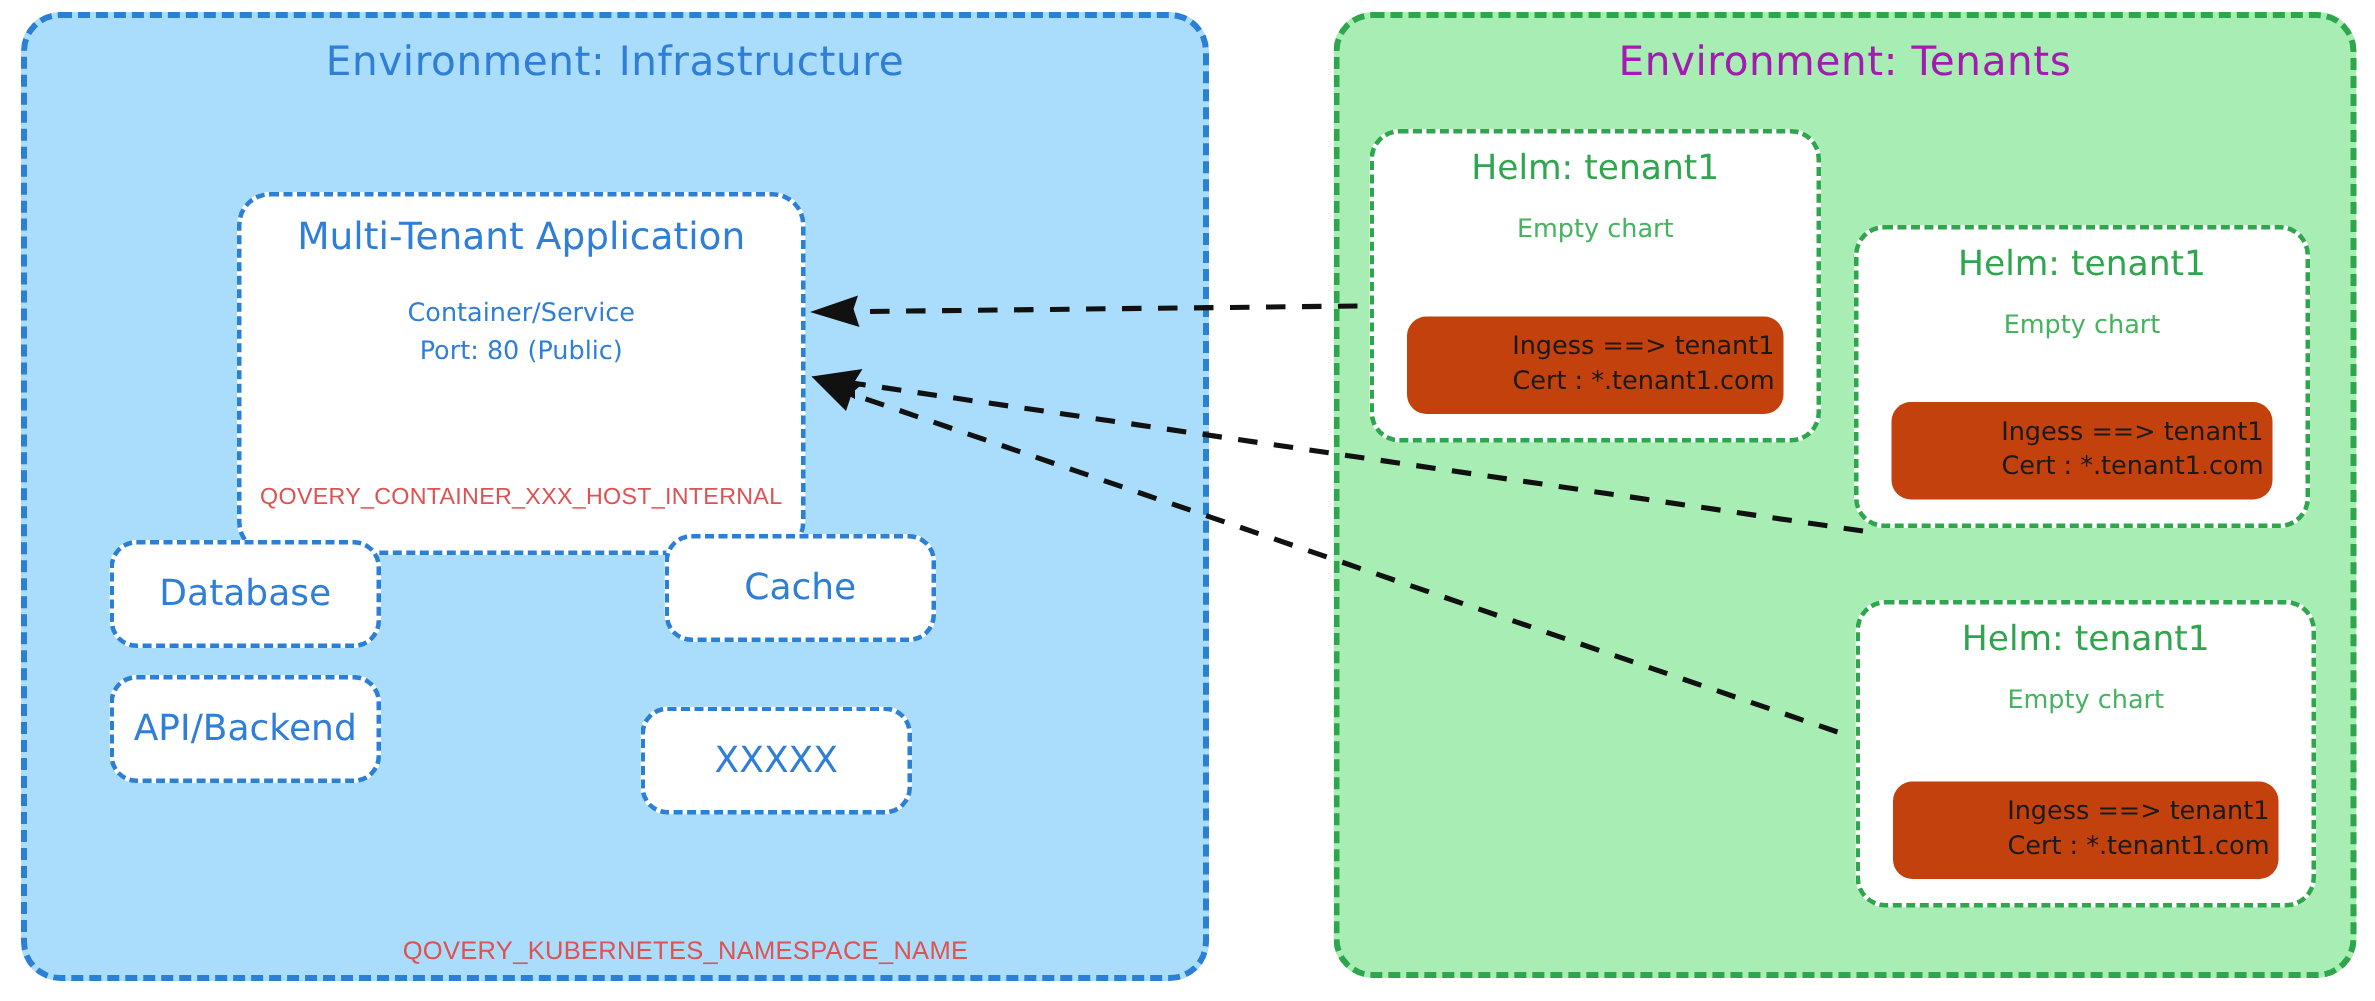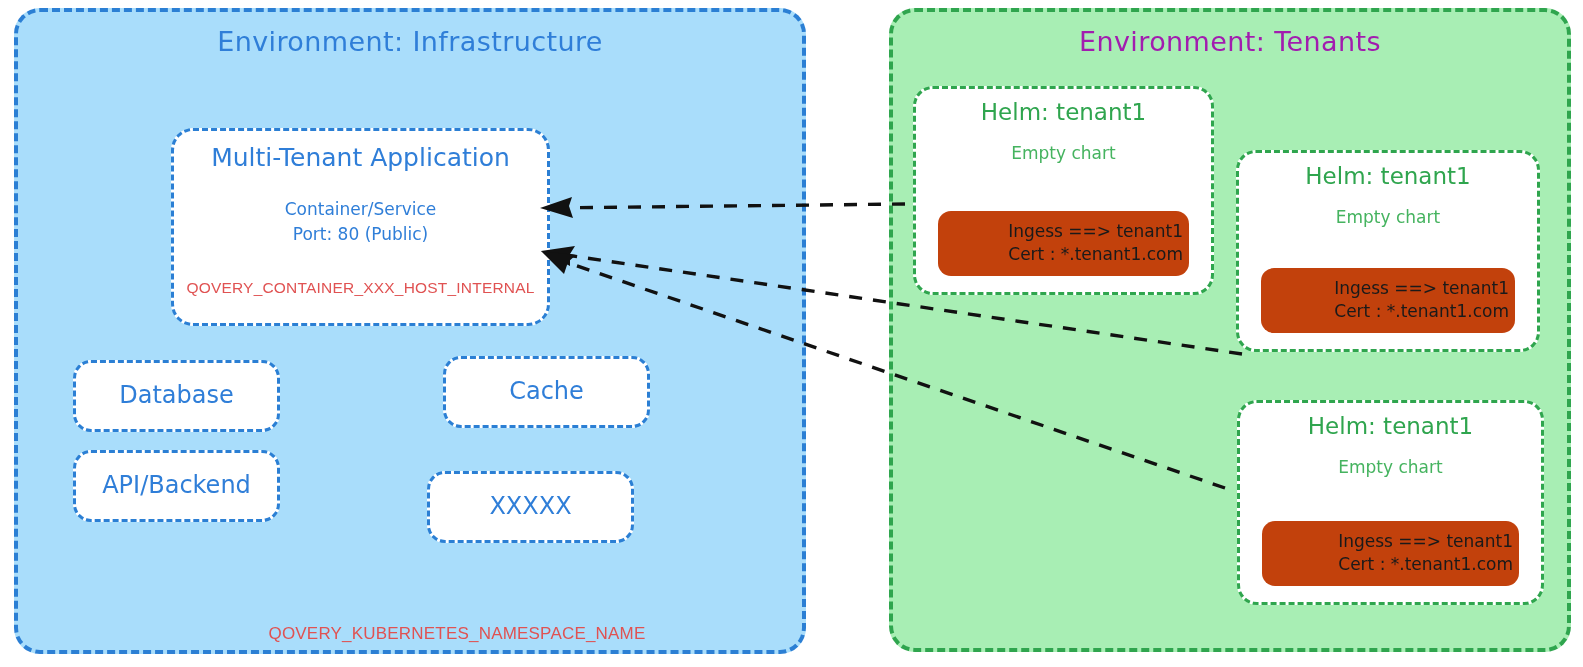--- a/index.html
+++ b/index.html
@@ -65,22 +65,21 @@
     box-sizing: border-box;
   }
   .card-blue { border-color: #2b7fd4; }
   .card-green { border-color: #2fa54e; border-radius: 20px; }
 
   
   .app-card {
     left: 158px;
     top: 128px;
     width: 379px;
-    height: 198px;
-    margin-left: 13px;
+    height: 242px;
   }
   .app-title {
     position: absolute;
     left: 0; right: 0;
     top: 12px;
     text-align: center;
     color: #2f7ed8;
     font-size: 25px;
   }
   .app-sub {
@@ -99,21 +98,21 @@
     text-align: center;
     color: #e05252;
     font-size: 15.5px;
     font-family: "Liberation Sans", sans-serif;
     letter-spacing: 0.2px;
   }
 
   
   .svc {
     position: absolute;
-    width: 207px;
+    width: 181px;
     height: 72px;
     border-radius: 18px;
     border-width: 3px;
   }
   .svc-label {
     position: absolute;
     left: 0; right: 0;
     top: 50%;
     transform: translateY(-52%);
     text-align: center;

